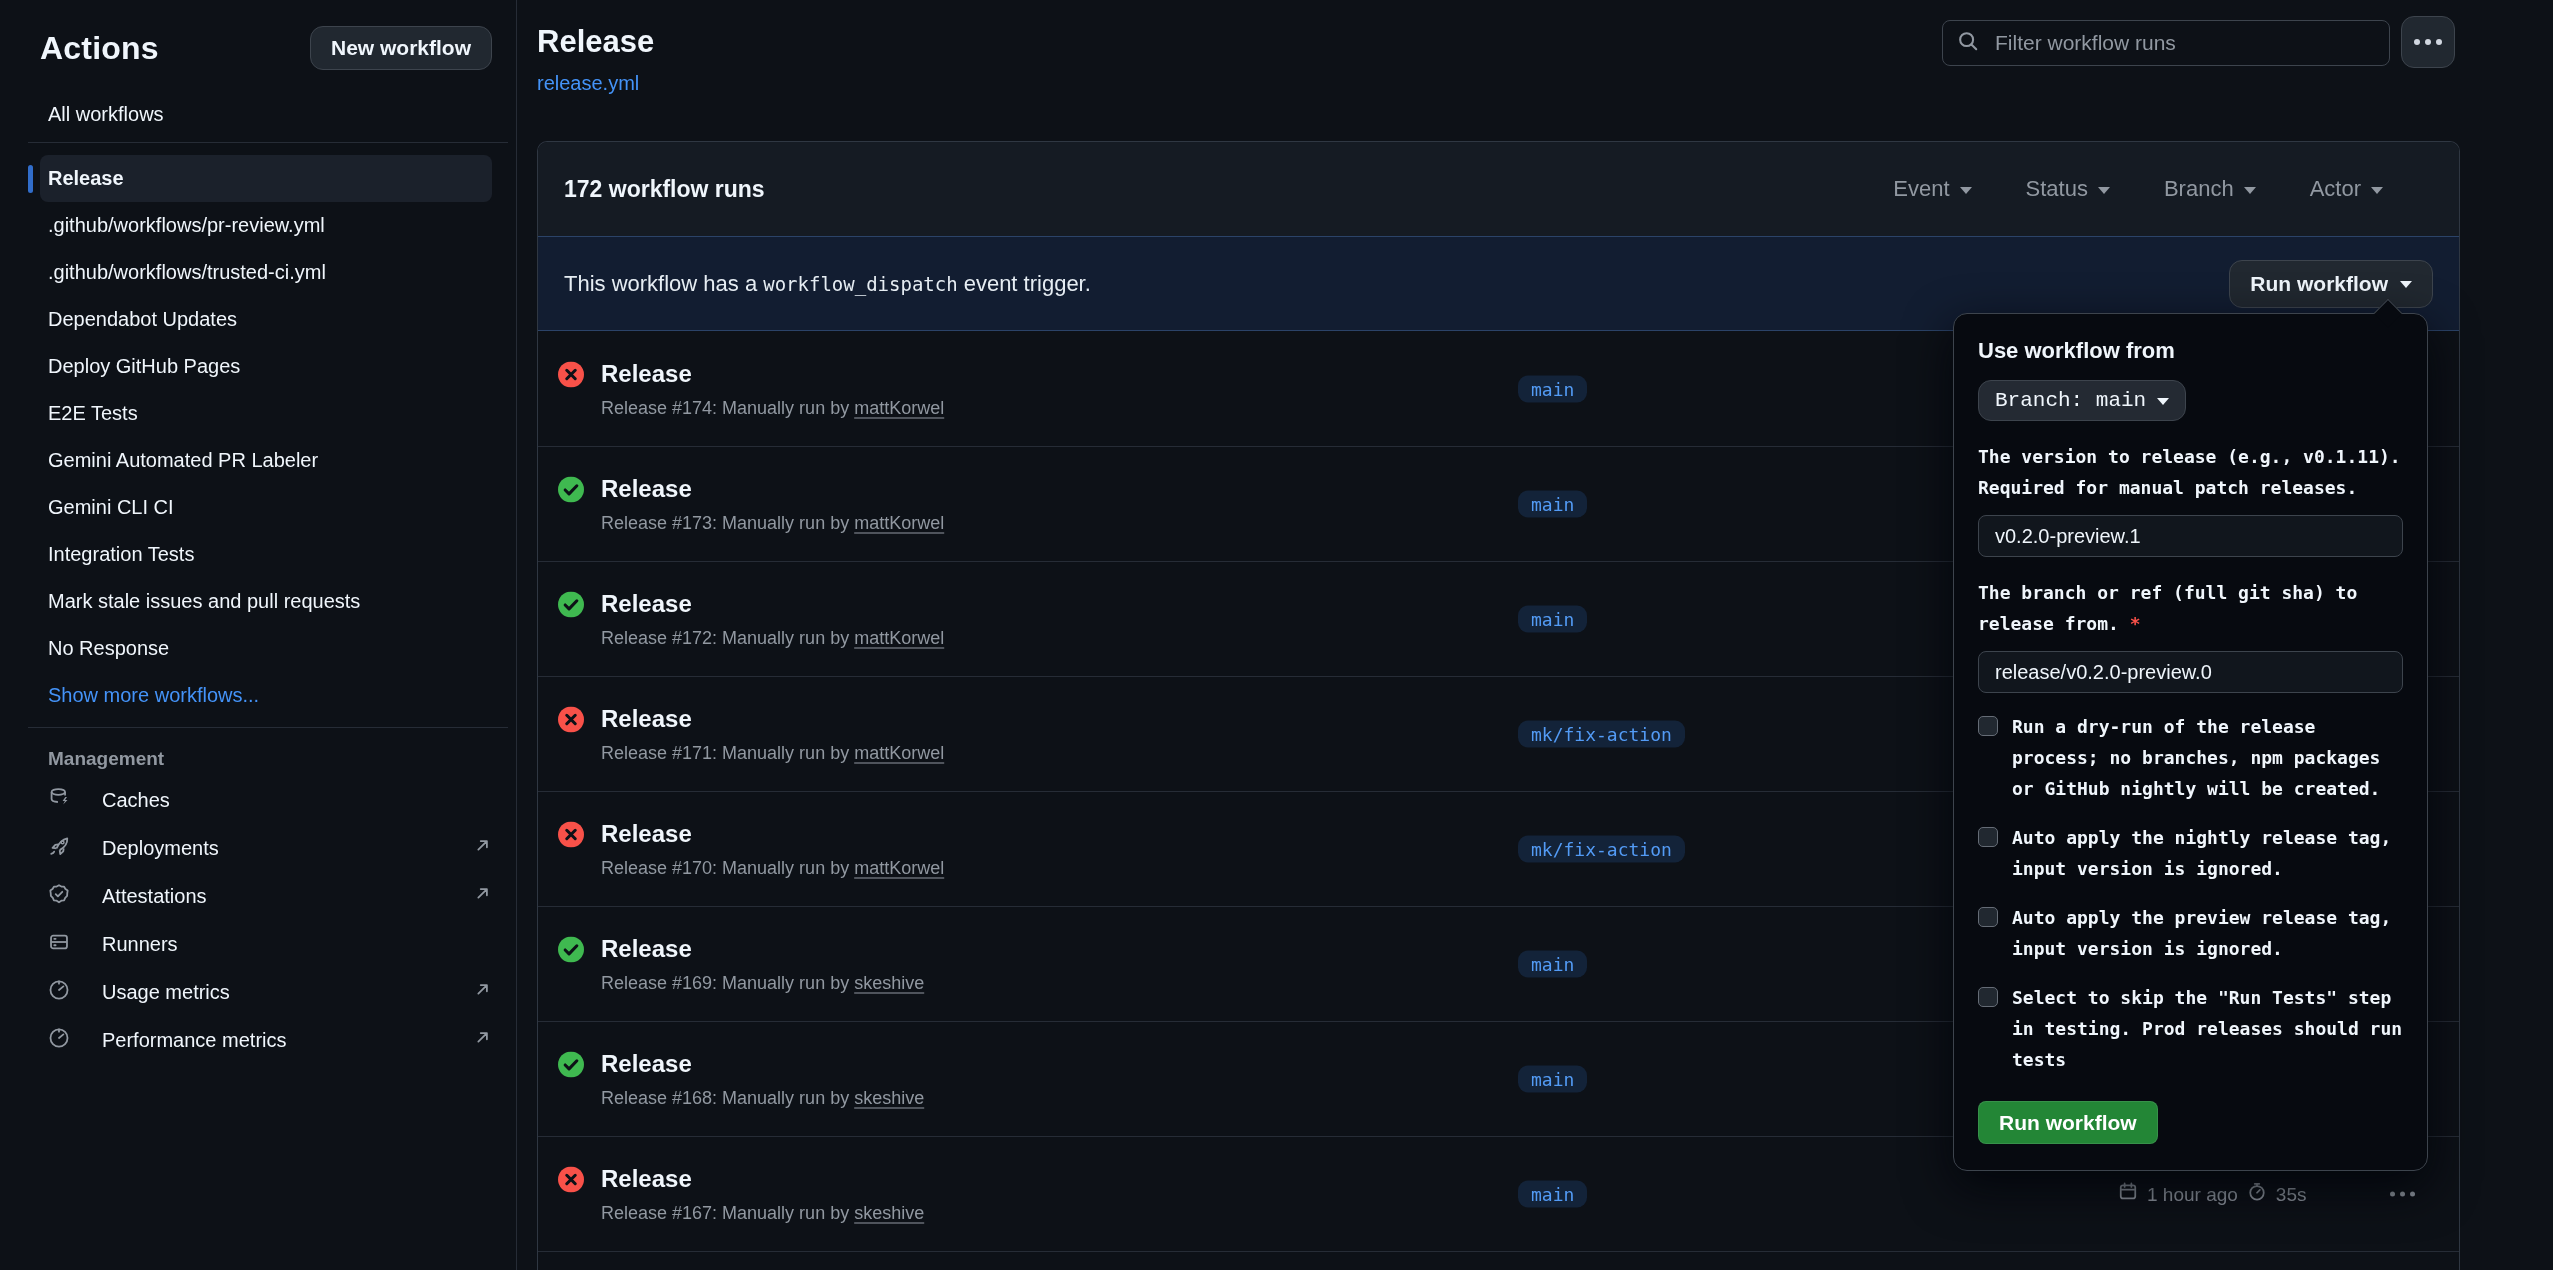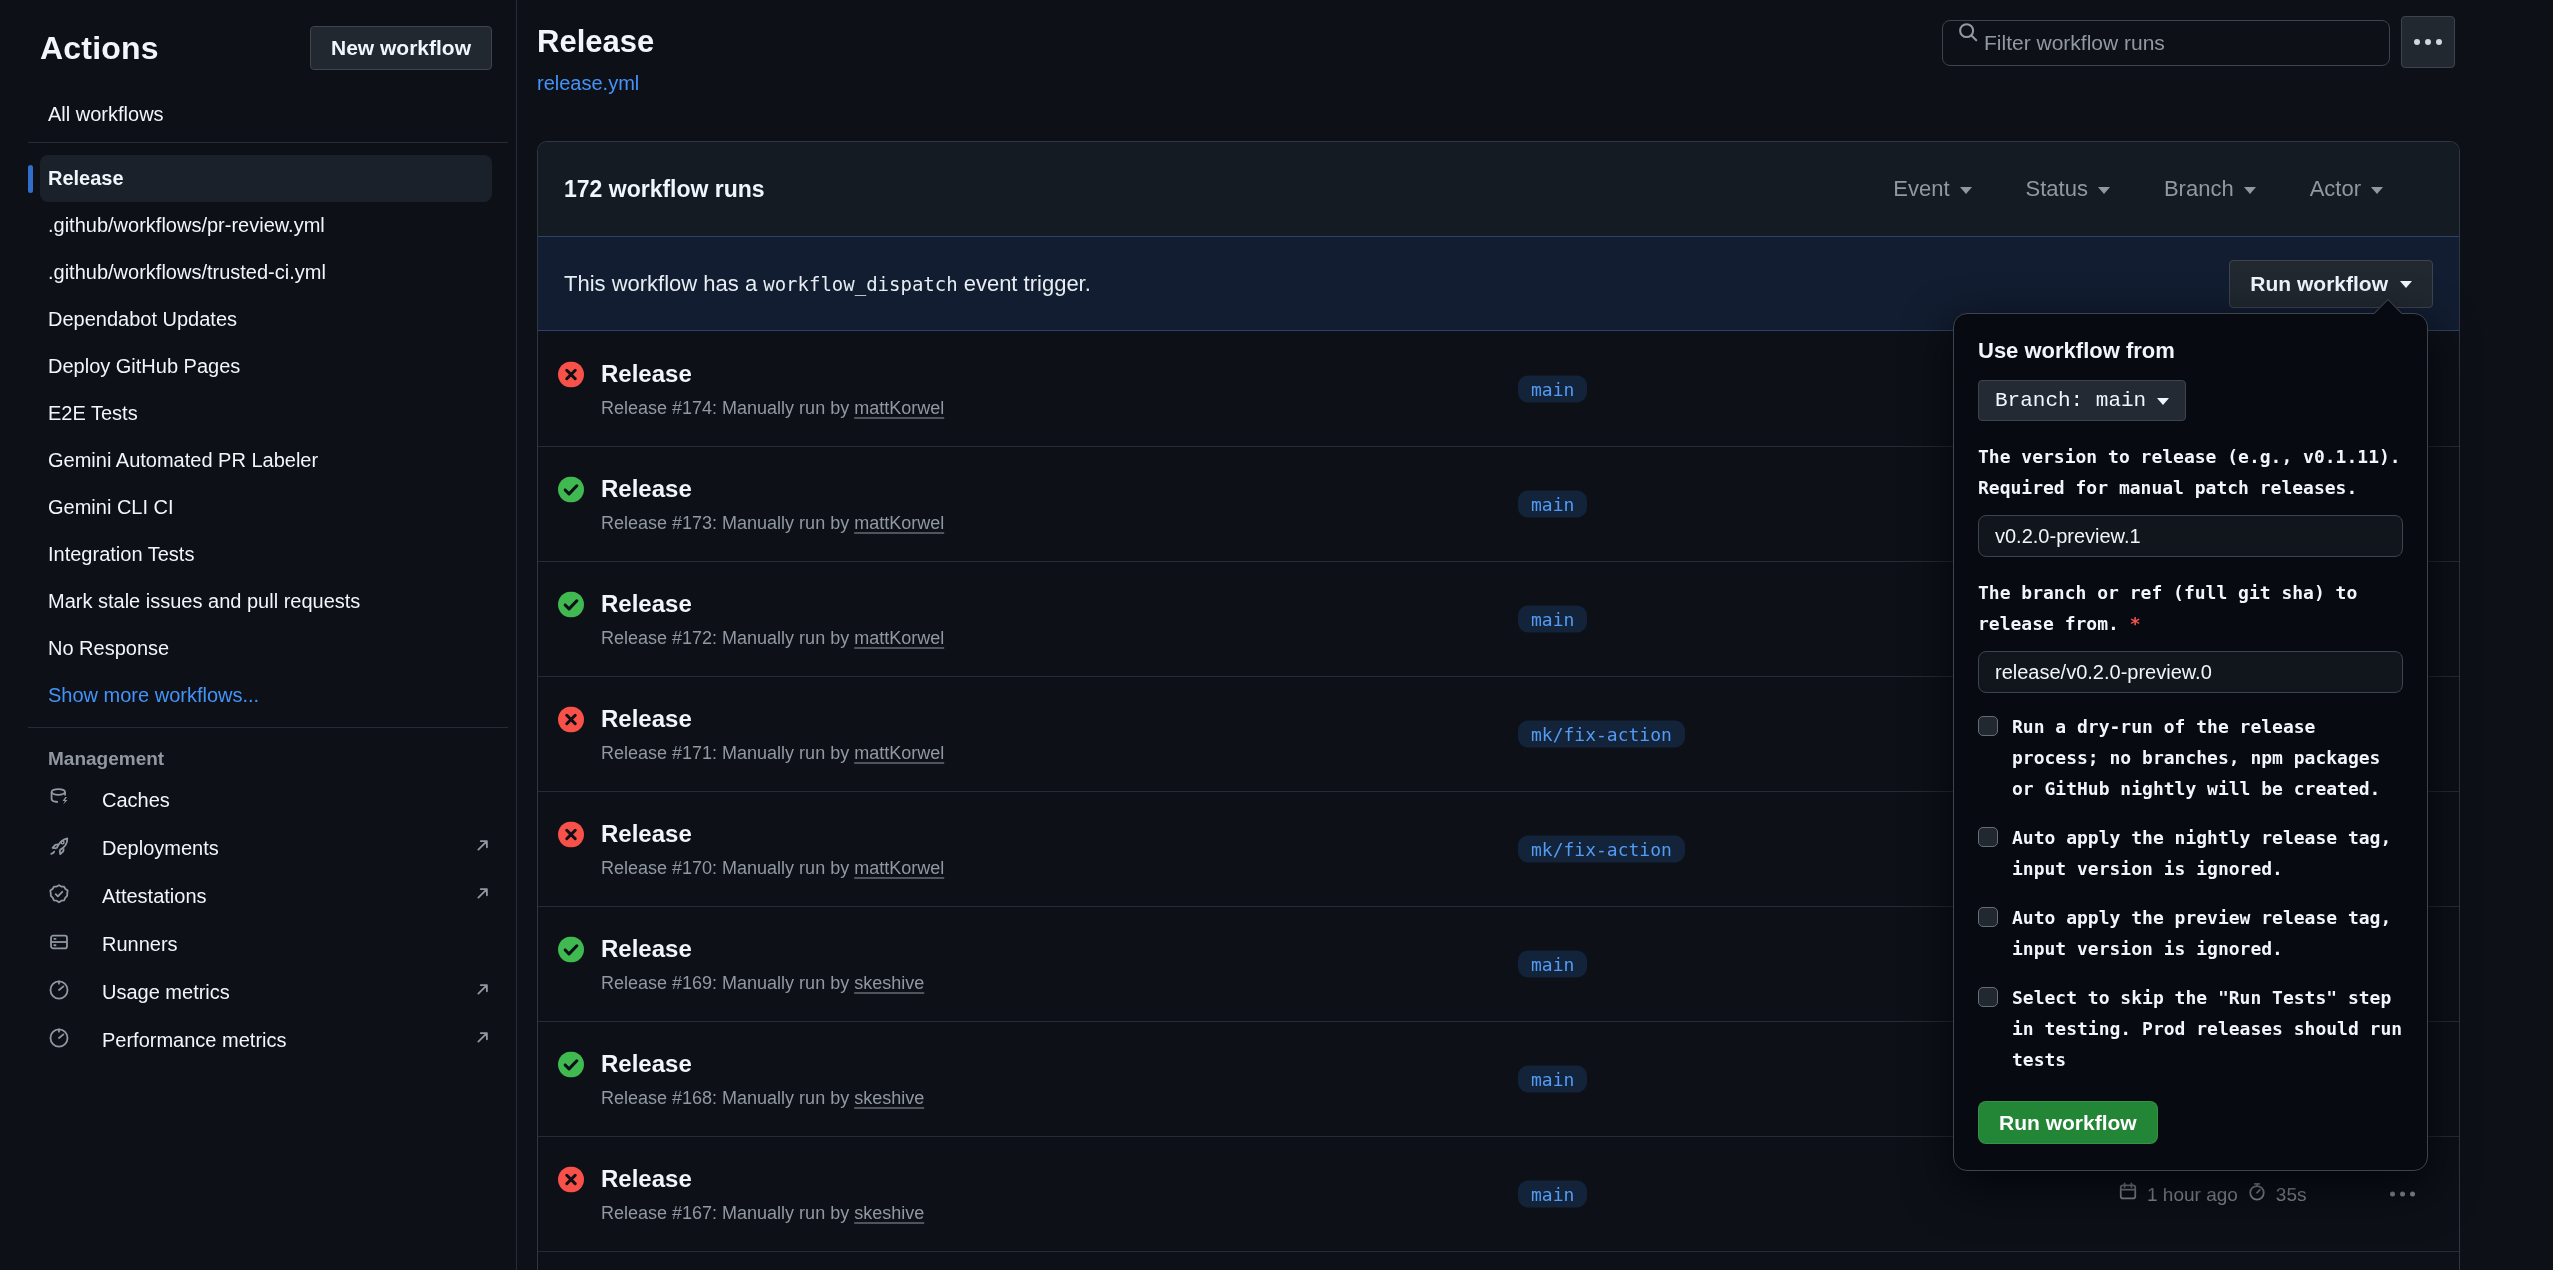--- a/index.html
+++ b/index.html
@@ -8,40 +8,40 @@
     position:relative; overflow:hidden;
     background:#0d1117; color:#f0f6fc;
     font-family:"Liberation Sans", sans-serif;
   }
   a { text-decoration:none; color:inherit; }
 
   
   .sidebar { position:absolute; left:0; top:0; width:497px; height:1270px; border-right:1px solid #262c36;margin-left:20px; }
   .sidebar-header { display:flex; align-items:center; justify-content:space-between; padding:26px 24px 0 20px; }
   .sidebar-title { font-size:32px; font-weight:700; letter-spacing:.2px; }
-  .btn { background:#212830; border:1px solid #3d444d; border-radius:4px; color:#f0f6fc; cursor:pointer; font-family:inherit; }
+  .btn { background:#212830; border:1px solid #3d444d; border-radius:13px; color:#f0f6fc; cursor:pointer; font-family:inherit; }
   .new-workflow-btn { height:44px; padding:0 20px; font-size:21px; font-weight:600; }
   .all-workflows { margin-top:24px; padding:0 0 0 28px; height:40px; display:flex; align-items:center; font-size:20px; }
   .side-divider { border:none; border-top:1px solid #262c36; margin:8px 8px 0 8px; }
   .workflow-list { list-style:none; padding:12px 24px 0 20px; }
   .workflow-list li { position:relative; height:47px; display:flex; align-items:center; padding:0 12px 0 8px; border-radius:8px; font-size:20px; color:#f0f6fc; cursor:pointer; white-space:nowrap; }
   .workflow-list li.selected { background:#1b212b; font-weight:700; }
   .workflow-list li.selected::before { content:""; position:absolute; left:-12px; top:50%; transform:translateY(-50%); width:5px; height:28px; border-radius:3px; background:#316dca; }
   .show-more { margin:0 24px 0 20px; height:47px; display:flex; align-items:center; padding-left:8px; font-size:20px; color:#4493f8; cursor:pointer; }
   .mgmt-heading { margin:20px 0 6px; padding-left:28px; font-size:19px; font-weight:700; color:#9198a1; }
   .mgmt-list { list-style:none; padding:0 24px 0 28px; }
   .mgmt-list li { height:48px; display:flex; align-items:center; gap:32px; font-size:20px; cursor:pointer; }
   .mgmt-list .mi-label { flex:1; }
   .mgmt-list svg { flex:none; }
 
   
   .main { position:absolute; left:498px; top:0; width:2055px; height:1270px; }
   .page-title { position:absolute; left:39px; top:24px; font-size:31px; font-weight:700; }
   .file-link { position:absolute; left:39px; top:72px; font-size:20px; color:#4493f8; cursor:pointer; }
-  .search-box { position:absolute; left:1444px; top:20px; width:448px; height:46px; border:1px solid #3d444d; border-radius:8px; display:flex; gap:5px; padding:0 14px; background:#0d1117; }
+  .search-box { position:absolute; left:1444px; top:20px; width:448px; height:46px; border:1px solid #3d444d; border-radius:8px; display:flex; align-items:center; gap:16px; padding:0 14px; background:#0d1117; }
   .search-box input { flex:1; background:transparent; border:none; outline:none; color:#f0f6fc; font-size:21px; font-family:inherit; }
   .search-box input::placeholder { color:#9198a1; }
   .kebab-btn { position:absolute; left:1903px; top:16px; width:54px; height:52px; display:flex; align-items:center; justify-content:center; gap:5px; }
   .dot { width:6px; height:6px; border-radius:50%; background:#d1d7e0; }
   .row-kebab .dot { background:#9198a1; width:5px; height:5px; }
 
   
   .runs-card { position:absolute; left:39px; top:141px; width:1923px; height:1129px; border:1px solid #2f3742; border-bottom:none; border-radius:10px 10px 0 0; overflow:hidden; }
   .card-header { height:94px; background:#151b23; display:flex; align-items:center; justify-content:space-between; padding:0 26px; }
   .count-label { font-size:23px; font-weight:700; }

